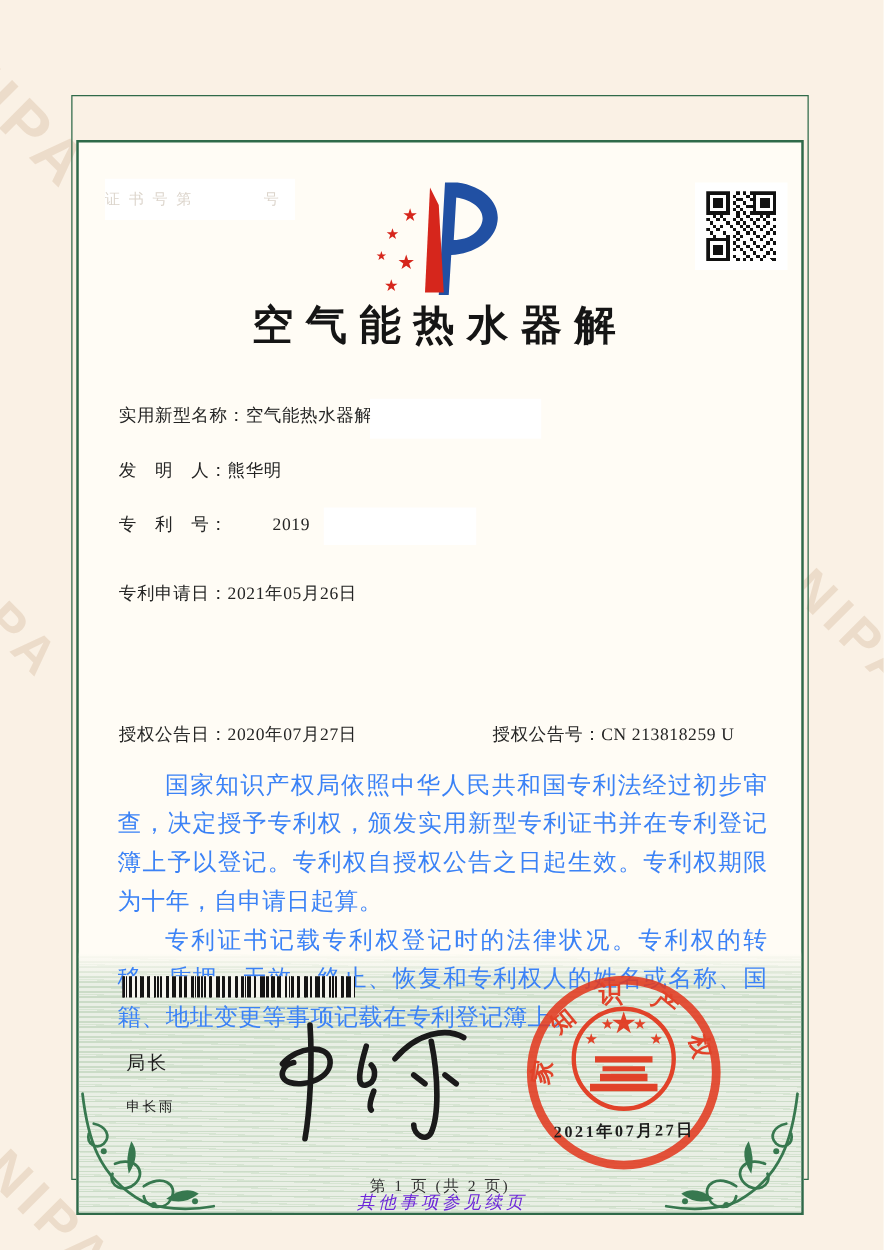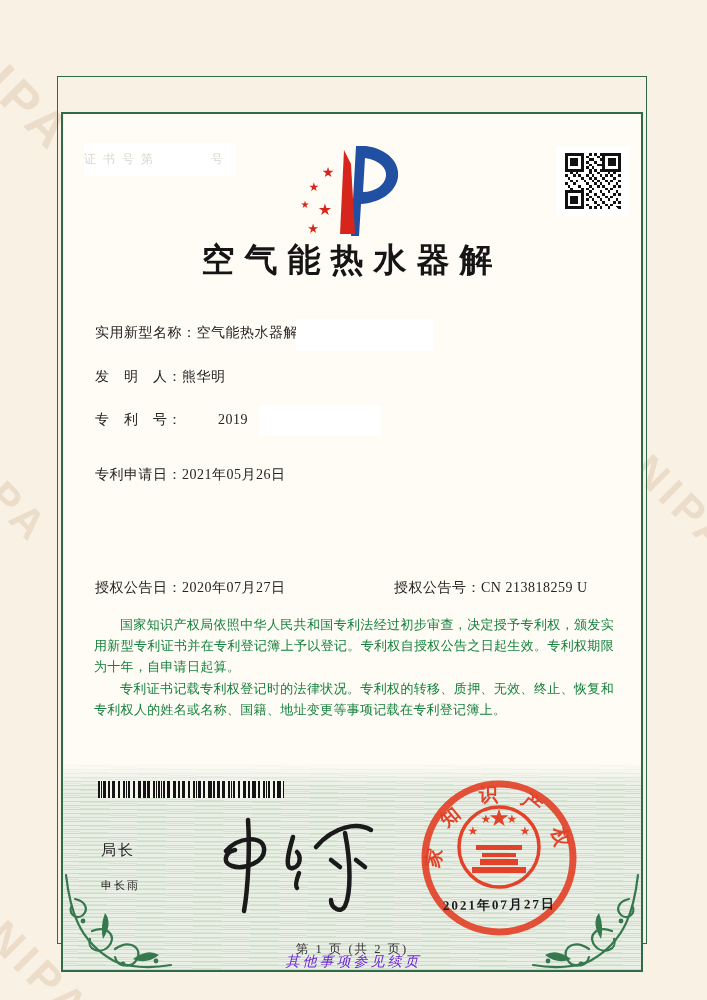--- a/index.html
+++ b/index.html
@@ -25,22 +25,22 @@
   .cert-no-faint{position:absolute;left:21px;top:29px;width:180px;height:33px;
      font-size:12px;line-height:33px;color:#b9ab99;opacity:.5;letter-spacing:2px;white-space:nowrap;}
   .qr-patch{position:absolute;left:493px;top:32px;width:74px;height:70px;background:#fff;}
   .logo{position:absolute;left:235px;top:30px;}
   .title{position:absolute;left:0;top:124px;width:100%;text-align:center;
      font-size:33px;font-weight:bold;letter-spacing:10px;color:#151515;white-space:nowrap;}
   .row{position:absolute;left:32px;font-size:14px;color:#242424;white-space:nowrap;letter-spacing:.5px;}
   .row .lbl{color:#242424;}
   .row .val{color:#242424;}
   .pair2{position:absolute;left:299px;top:0;}
-  .paras{position:absolute;left:31px;top:500px;width:520px;font-size:13px;line-height:1.63;
-     color:#15803d;letter-spacing:.3px;text-align:justify;}
+  .paras{position:absolute;left:31px;top:500px;width:520px;font-size:19px;line-height:1.63;
+     color:#3b82f6;letter-spacing:.3px;text-align:justify;}
   .paras p{margin:0;text-indent:2em;}
   .barcode{position:absolute;left:35px;top:667px;width:186px;height:17px;background-color:#f6f5ef;
      background-image:repeating-linear-gradient(90deg,#141414 0 2px,transparent 2px 5px),
        repeating-linear-gradient(90deg,#141414 0 1px,transparent 1px 7px),
        repeating-linear-gradient(90deg,transparent 0 3px,#141414 3px 4px,transparent 4px 11px);}
   .sig-title{position:absolute;left:38px;top:727px;font-family:"Liberation Sans","DejaVu Sans",sans-serif;
      font-size:15px;color:#1d1d1d;letter-spacing:2px;}
   .sig-name{position:absolute;left:38px;top:764px;font-family:"Liberation Sans","DejaVu Sans",sans-serif;
      font-size:11px;color:#1d1d1d;letter-spacing:2px;}
   .signature{position:absolute;left:141px;top:693px;}

